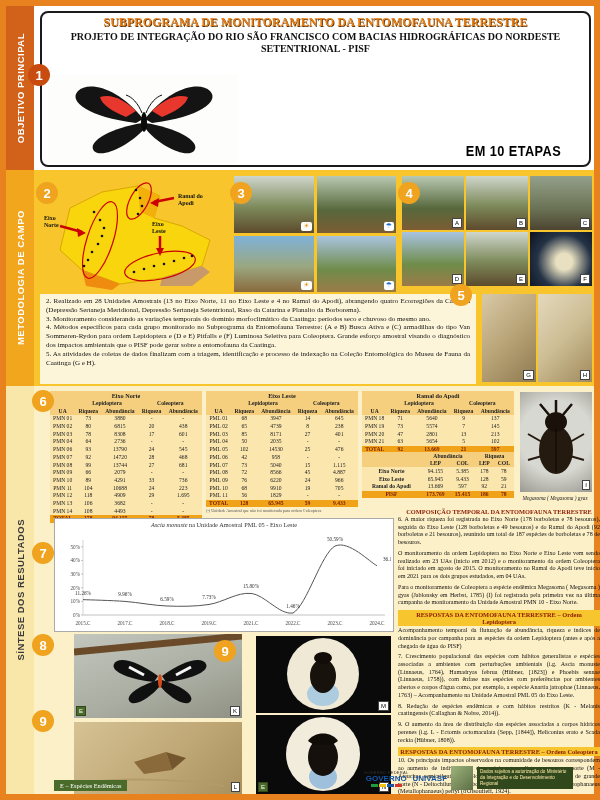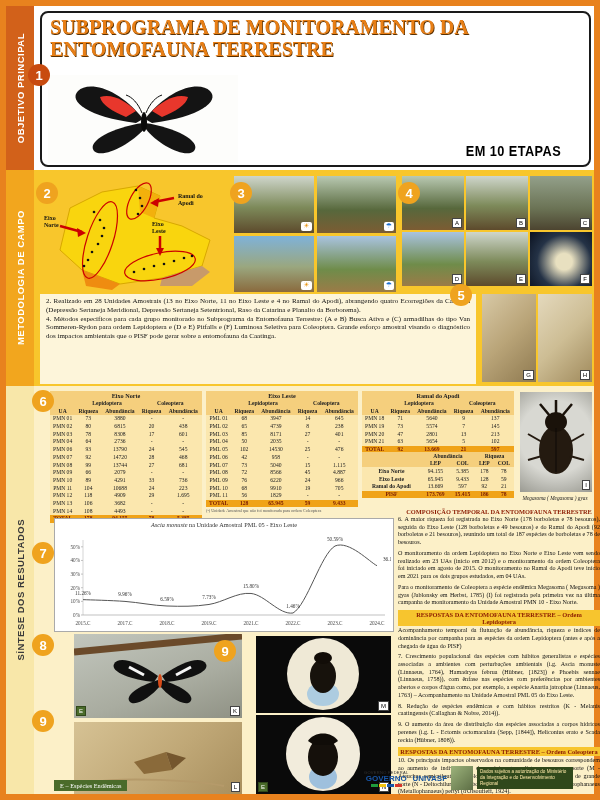--- a/index.html
+++ b/index.html
@@ -19,21 +19,21 @@
 
   
   .num { position:absolute; width:22px; height:22px; border-radius:50%; background:#efa31f; color:#fff;
          font-family:"Liberation Sans", sans-serif; font-weight:bold; font-size:13px;
          display:flex; align-items:center; justify-content:center; z-index:6; }
   .num.red { background:#c84b10; }
 
   
   .sec-top { position:absolute; left:0; top:0; width:560px; height:164px; background:#fff; }
   .title-box { position:absolute; left:6px; top:5px; right:3px; bottom:3px; border:2px solid #1a1a1a; border-radius:8px; padding:3px 8px; }
-  .main-title { color:#e87f16; font-weight:bold; font-size:20px; line-height:1.12; text-shadow:.6px .6px 0 #5a3000; }
+  .main-title { text-align:center; color:#e87f16; font-weight:bold; font-size:12px; line-height:1.12; text-shadow:.6px .6px 0 #5a3000; }
   .sub-title { text-align:center; color:#111; font-weight:bold; font-size:10px; line-height:1.15; margin-top:2px; }
   .top-row { position:absolute; left:6px; top:62px; right:8px; display:flex; }
   .butterfly1 { width:190px; height:88px; flex:none; }
   .objective-text { flex:1; font-size:9.3px; line-height:1.3; text-align:center; padding:12px 4px 0 4px; color:#111; }
   .stages { position:absolute; right:28px; bottom:6px; font-family:"Liberation Sans", sans-serif; font-weight:bold; font-size:15px; letter-spacing:.5px; color:#000; transform:scaleX(.85); transform-origin:right; }
 
   
   .sec-mid { position:absolute; left:0; top:164px; width:560px; height:216px; background:#f8c62c; }
   .map-wrap { position:absolute; left:8px; top:4px; width:186px; height:120px; }
   .pgrid3 { position:absolute; left:200px; top:6px; width:162px; height:116px; display:grid; grid-template-columns:1fr 1fr; grid-template-rows:1fr 1fr; gap:3px; }
@@ -112,20 +112,21 @@
       <div class="side-block sb3">
         <span class="side-label">SÍNTESE DOS RESULTADOS</span>
       </div>
     </div>
 
     <div class="main">
 
       <div class="sec-top">
         <div class="title-box">
           <div class="main-title">SUBPROGRAMA DE MONITORAMENTO DA ENTOMOFAUNA TERRESTRE</div>
+          <div class="sub-title">PROJETO DE INTEGRAÇÃO DO RIO SÃO FRANCISCO COM BACIAS HIDROGRÁFICAS DO NORDESTE SETENTRIONAL - PISF</div>
           <div class="top-row">
             <svg class="butterfly1" viewBox="0 0 190 88">
               <rect x="0" y="0" width="190" height="88" fill="#fdfdfb"></rect>
               <path d="M95,44 C70,12 40,6 30,16 C20,26 40,42 88,48 Z" fill="#141414"></path>
               <path d="M95,48 C66,52 38,66 46,76 C54,84 82,70 96,54 Z" fill="#141414"></path>
               <path d="M97,44 C122,12 152,6 162,16 C172,26 152,42 104,48 Z" fill="#141414"></path>
               <path d="M97,48 C126,52 154,66 146,76 C138,84 110,70 98,54 Z" fill="#141414"></path>
               <path d="M52,22 C64,18 78,26 88,36 L78,42 C64,36 54,30 52,22 Z" fill="#e8372c"></path>
               <path d="M140,22 C128,18 114,26 104,36 L114,42 C128,36 138,30 140,22 Z" fill="#e8372c"></path>
               <ellipse cx="96" cy="47" rx="3" ry="10" fill="#0a0a0a"></ellipse>
@@ -228,21 +229,23 @@
           <div class="photo ph-g">
               <span class="badge">G</span>
             </div>
           <div class="photo ph-h">
               <span class="badge">H</span>
             </div>
         </div>
 
         <div class="method-box">
           <p>2. Realizado em 28 Unidades Amostrais (13 no Eixo Norte, 11 no Eixo Leste e 4 no Ramal do Apodi), abrangendo quatro Ecorregiões da Caatinga (Depressão Sertaneja Meridional, Depressão Sertaneja Setentrional, Raso da Catarina e Planalto da Borborema).</p>
+          <p>3. Monitoramento considerando as variações temporais do domínio morfoclimático da Caatinga: períodos seco e chuvoso do mesmo ano.</p>
           <p>4. Métodos específicos para cada grupo monitorado no Subprograma da Entomofauna Terrestre: (A e B) Busca Ativa e (C) armadilhas do tipo Van Sommeren-Rydon para ordem Lepidoptera e (D e E) Pitfalls e (F) Luminosa Seletiva para Coleoptera. Grande esforço amostral visando o diagnóstico dos impactos ambientais que o PISF pode gerar sobre a entomofauna da Caatinga.</p>
+          <p>5. As atividades de coletas de dados finalizam com a triagem, identificação e processo de indexação na Coleção Entomológica do Museu de Fauna da Caatinga (G e H).</p>
         </div>
       </div>
 
       <div class="sec-bot">
         <div class="num" style="left:-2px; top:4px;">6</div>
 
         <div class="tbl-wrap" style="left:16px; top:5px; width:152px;">
           <table class="dtable" id="tbl-en">
               <tbody>
                 <tr class="t-title">

